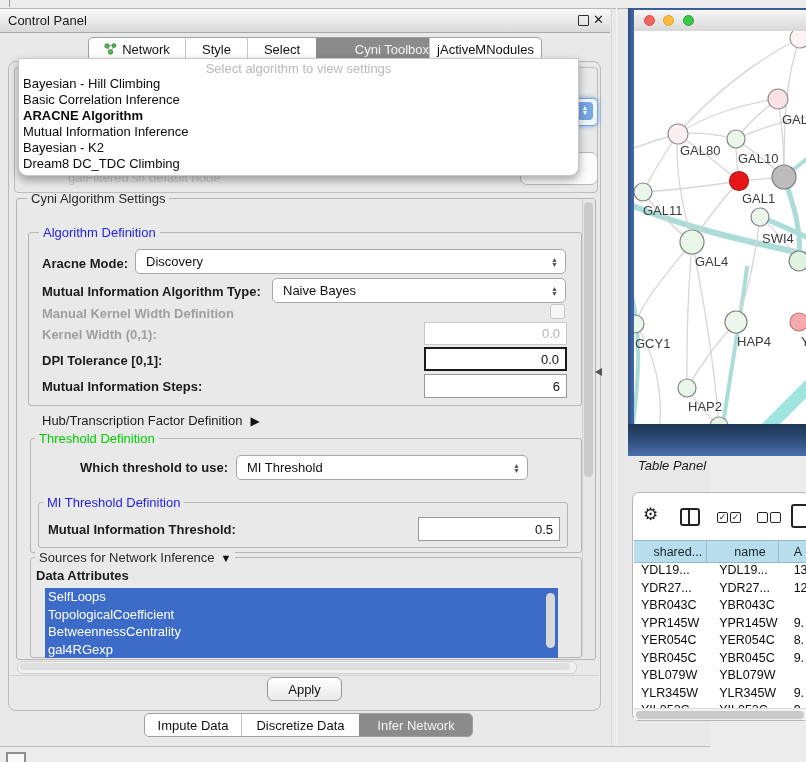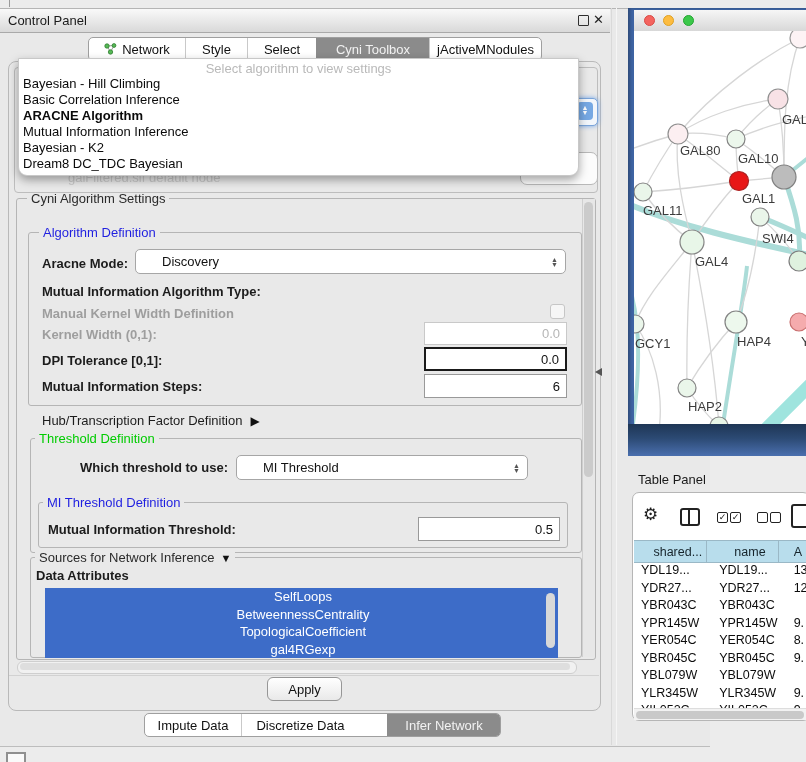--- a/index.html
+++ b/index.html
@@ -26,21 +26,21 @@
   .cp-content{left:8px;top:52px;width:591px;height:648px;background:#e9e9e9;
     border:1px solid #b9b9b9;border-radius:8px;}
   
   .grp{border:1px solid #b5b5b5;border-radius:3px;}
   .grp-title{position:absolute;top:-8px;background:#e9e9e9;padding:0 4px;font-size:13px;color:#2a2a2a;white-space:nowrap;text-align:center;}
   .t-blue{color:#1f1fe0;}
   .t-green{color:#00cc00;}
   .flabel{font-size:13px;font-weight:bold;color:#1c1c1c;white-space:nowrap;}
   .flabel.dis{color:#9e9e9e;}
   .combo{background:#fff;border:1px solid #a6a6a6;border-radius:5px;font-size:13px;color:#111;
-    display:flex;align-items:center;padding-left:26px;box-sizing:border-box;}
+    display:flex;align-items:center;padding-left:10px;box-sizing:border-box;}
   .spin{position:absolute;right:7px;top:50%;transform:translateY(-50%);font-size:7px;
     line-height:5px;color:#555;text-align:center;}
   .tfield{background:#fff;border:1px solid #999;font-size:13px;color:#111;box-sizing:border-box;
     display:flex;align-items:center;justify-content:flex-end;padding-right:6px;}
   .tfield.dis{border-color:#c9c9c9;color:#b5b5b5;}
   .tfield.strong{border:2px solid #1a1a1a;}
   .checkbox{border:1.5px solid #c6c6c6;background:#f6f6f6;border-radius:3px;}
   .attr-list{background:#3d6cc8;overflow:hidden;}
   .attr-item{font-size:13px;color:#fff;line-height:17.5px;padding-left:3px;white-space:nowrap;}
   .list-thumb{position:absolute;right:3px;top:5px;width:9px;height:55px;background:#d8d8d8;border-radius:5px;}
@@ -126,21 +126,21 @@
         <circle cx="6.5" cy="9" r="2.2" fill="#57b957" stroke="#2e7d2e" stroke-width="0.8"></circle>
       </svg>
       <span>Network</span>
     </div>
     <div class="seg" style="width:61px;">
       <span>Style</span>
     </div>
     <div class="seg" style="width:68px;">
       <span>Select</span>
     </div>
-    <div class="seg selected" style="width:112px;">
+    <div class="seg selected" style="width:112px;justify-content:flex-end;">
       <span>Cyni Toolbox</span>
     </div>
     <div class="seg" style="width:111px;">
       <span>jActiveMNodules</span>
     </div>
   </div>
 
   <div class="cp-content abs"></div>
 
   <div class="ghost-box abs" style="left:14px;top:58px;width:582px;height:124px;"></div>
@@ -151,21 +151,21 @@
   <div class="ghost-text abs" style="left:43px;top:161px;margin-left:25px;">galFiltered.sif default node</div>
 
   <div id="algo-popup" class="abs">
     <div class="pp-hint">Select algorithm to view settings</div>
     <div id="popup-items">
         <div class="pp-item">Bayesian - Hill Climbing</div>
         <div class="pp-item">Basic Correlation Inference</div>
         <div class="pp-item sel">ARACNE Algorithm</div>
         <div class="pp-item">Mutual Information Inference</div>
         <div class="pp-item">Bayesian - K2</div>
-        <div class="pp-item">Dream8 DC_TDC Bayesian</div>
+        <div class="pp-item">Dream8 DC_TDC Climbing</div>
       </div>
   </div>
 
   <div class="grp abs" style="left:16px;top:189px;width:578px;height:460px;">
     <span class="grp-title" style="left:10px;">Cyni Algorithm Settings</span>
   </div>
   <div class="vscroll abs" style="left:582px;top:190px;width:12px;height:458px;">
       <div class="vthumb"></div>
     </div>
 
@@ -173,20 +173,24 @@
     <span class="grp-title t-blue" style="left:10px;">Algorithm Definition</span>
   </div>
 
   <div class="flabel abs" style="left:42px;top:247px;">Aracne Mode:</div>
   <div class="combo abs" style="left:135px;top:240px;width:431px;height:25px;">
     <span>Discovery</span>
     <span class="spin">▲<br>▼</span>
   </div>
 
   <div class="flabel abs" style="left:42px;top:275px;">Mutual Information Algorithm Type:</div>
+  <div class="combo abs" style="left:272px;top:269px;width:294px;height:25px;">
+    <span>Naive Bayes</span>
+    <span class="spin">▲<br>▼</span>
+  </div>
 
   <div class="flabel dis abs" style="left:42px;top:297px;">Manual Kernel Width Definition</div>
   <div class="checkbox abs" style="left:550px;top:295px;width:13px;height:13px;"></div>
 
   <div class="flabel dis abs" style="left:42px;top:318px;">Kernel Width (0,1):</div>
   <div class="tfield dis abs" style="left:424px;top:313px;width:143px;height:23px;">
     <span>0.0</span>
   </div>
 
   <div class="flabel abs" style="left:42px;top:344px;">DPI Tolerance [0,1]:</div>
@@ -216,25 +220,25 @@
   </div>
   <div class="flabel abs" style="left:48px;top:513px;">Mutual Information Threshold:</div>
   <div class="tfield abs" style="left:418px;top:508px;width:142px;height:24px;">
     <span>0.5</span>
   </div>
 
   <div class="grp abs" style="left:30px;top:548px;width:550px;height:99px;">
     <span class="grp-title" style="left:4px;"><span>Sources for Network Inference</span><span class="src-arrow">▼</span></span>
   </div>
   <div class="flabel abs" style="left:36px;top:559px;">Data Attributes</div>
-  <div class="attr-list abs" style="left:45px;top:579px;width:513px;height:70px;text-align:center;">
+  <div class="attr-list abs" style="left:45px;top:579px;width:513px;height:70px;">
     <div id="attr-items">
         <div class="attr-item">SelfLoops</div>
+        <div class="attr-item">TopologicalCoefficient</div>
         <div class="attr-item">BetweennessCentrality</div>
-        <div class="attr-item">TopologicalCoefficient</div>
         <div class="attr-item">gal4RGexp</div>
       </div>
     <div class="list-thumb"></div>
   </div>
 
   <div class="hscroll abs" style="left:17px;top:652px;width:558px;height:11px;">
       <div class="hthumb" style="width:550px;"></div>
     </div>
 
   <div class="divider abs" style="left:9px;top:666px;width:590px;height:1px;"></div>
@@ -243,21 +247,21 @@
     <span>Apply</span>
   </div>
 
   <div id="bottom-tabs" class="seg-tabs abs">
     <div class="seg" style="width:96px;">
       <span>Impute Data</span>
     </div>
     <div class="seg" style="width:117px;">
       <span>Discretize Data</span>
     </div>
-    <div class="seg selected" style="width:112px;margin-left:28px;">
+    <div class="seg selected" style="width:112px;">
       <span>Infer Network</span>
     </div>
   </div>
 </div>
 
 <div class="gutter-line abs" style="left:611px;top:8px;height:737px;"></div>
 <div class="gutter-line abs" style="left:616px;top:8px;height:737px;background:#f5f5f5;"></div>
 <div class="cursor-arrow abs" style="left:595px;top:368px;"></div>
 
 <div id="net-frame" class="abs">
@@ -332,21 +336,21 @@
       <div class="node-label" style="left:61px;top:223px;">GAL4</div>
       <div class="node-label" style="left:1px;top:305px;">GCY1</div>
       <div class="node-label" style="left:103px;top:303px;">HAP4</div>
       <div class="node-label" style="left:167px;top:303px;">Y</div>
       <div class="node-label" style="left:54px;top:368px;">HAP2</div>
     </div>
   </div>
 </div>
 
 <div id="table-title" class="abs">
-  <span class="abs" style="left:10px;top:16px;">Table Panel</span>
+  <span class="abs" style="left:10px;top:2px;font-style:italic;">Table Panel</span>
 </div>
 
 <div id="table-window" class="abs">
 
   <div class="gear abs" style="left:10px;top:13px;">⚙</div>
   <div class="panes-icon abs" style="left:47px;top:15px;">
       <div></div>
     </div>
   <div class="cb abs" style="left:84px;top:19px;">✓</div>
   <div class="cb abs" style="left:97px;top:19px;">✓</div>

